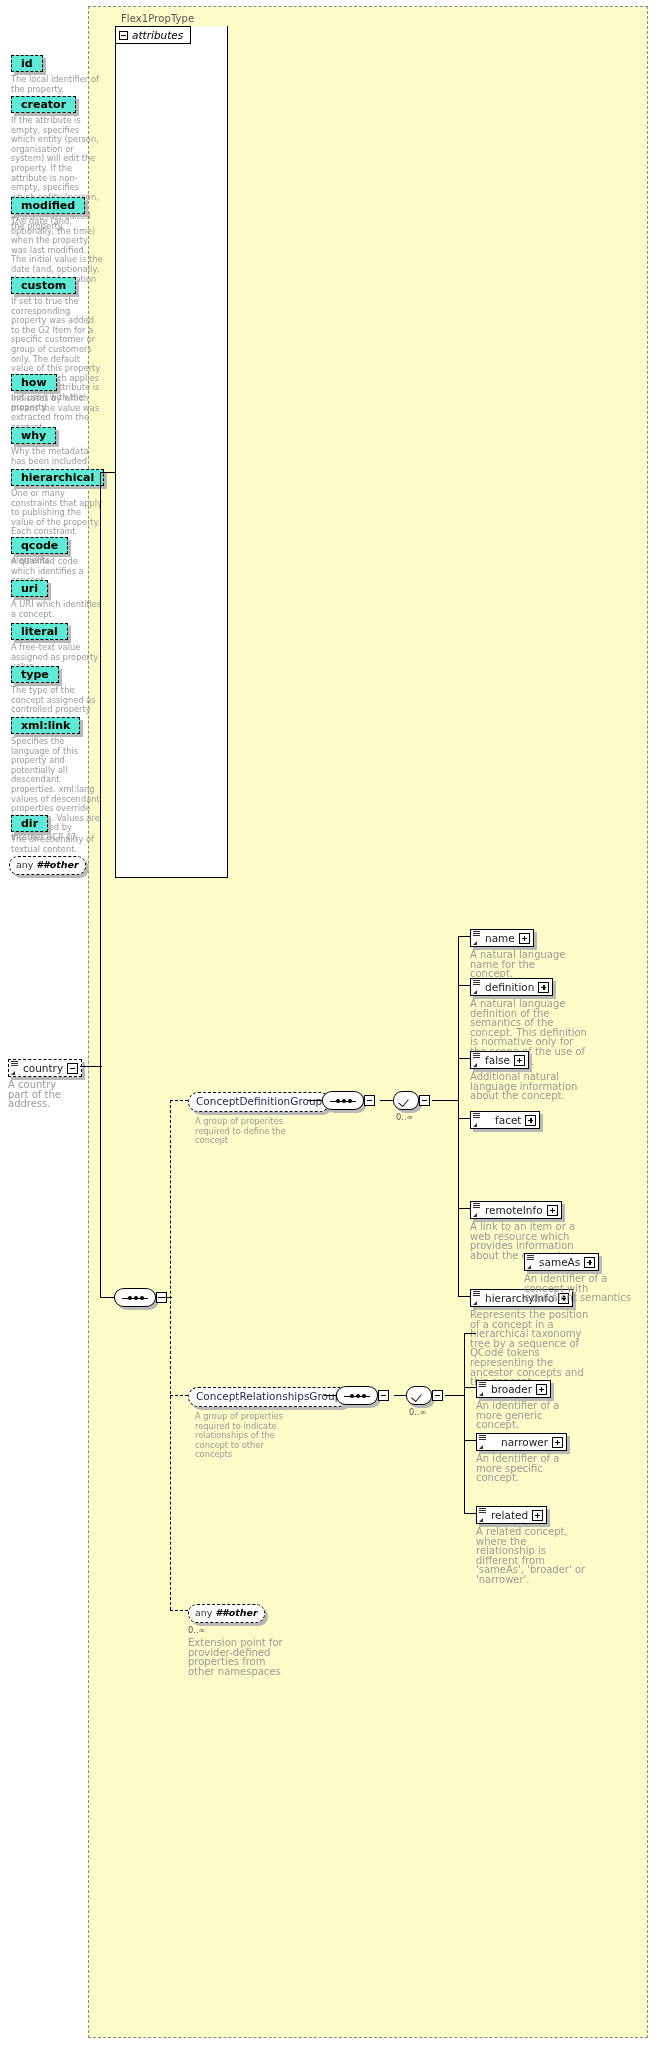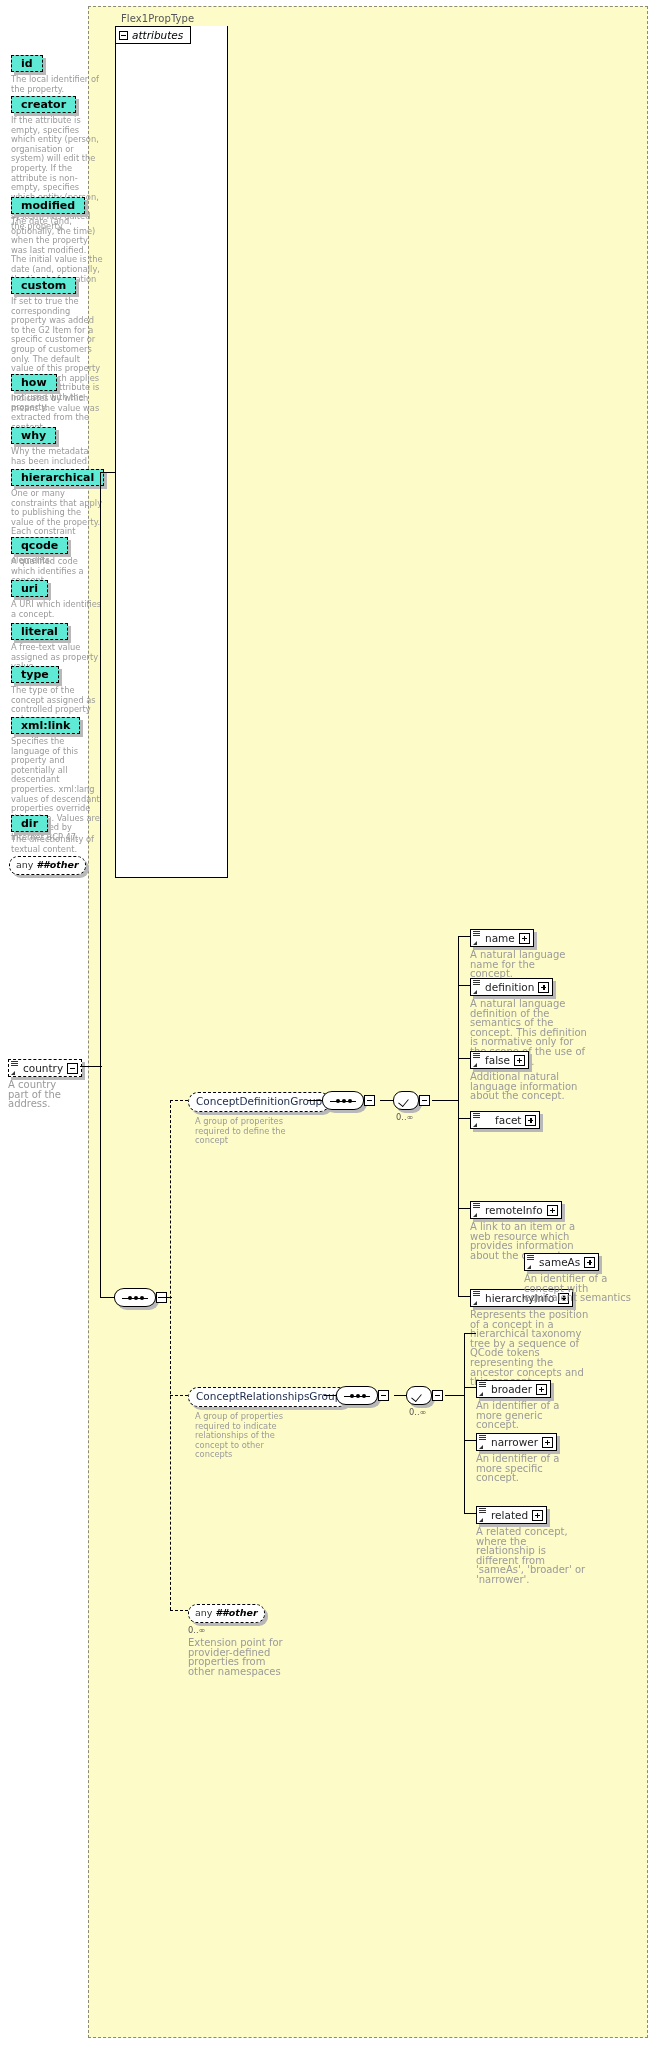--- a/index.html
+++ b/index.html
@@ -524,21 +524,21 @@
 </div>
 
 <div style="position:absolute; left:476px; top:1431px;">
   <span class="elem-box solid">
     <span class="cm-mark">
         <i></i>
         <i></i>
         <i></i>
       </span>
     <span class="cm-arrow"></span>
-    <span class="nm" style="margin-left:6px">narrower</span>
+    <span class="nm" style="margin-left:16px">narrower</span>
     <span class="handle plus"></span>
   </span>
   <div class="elem-desc" style="width:112px">An identifier of a more specific concept.</div>
 </div>
 
 <div style="position:absolute; left:476px; top:1504px;">
   <span class="elem-box solid">
     <span class="cm-mark">
         <i></i>
         <i></i>

